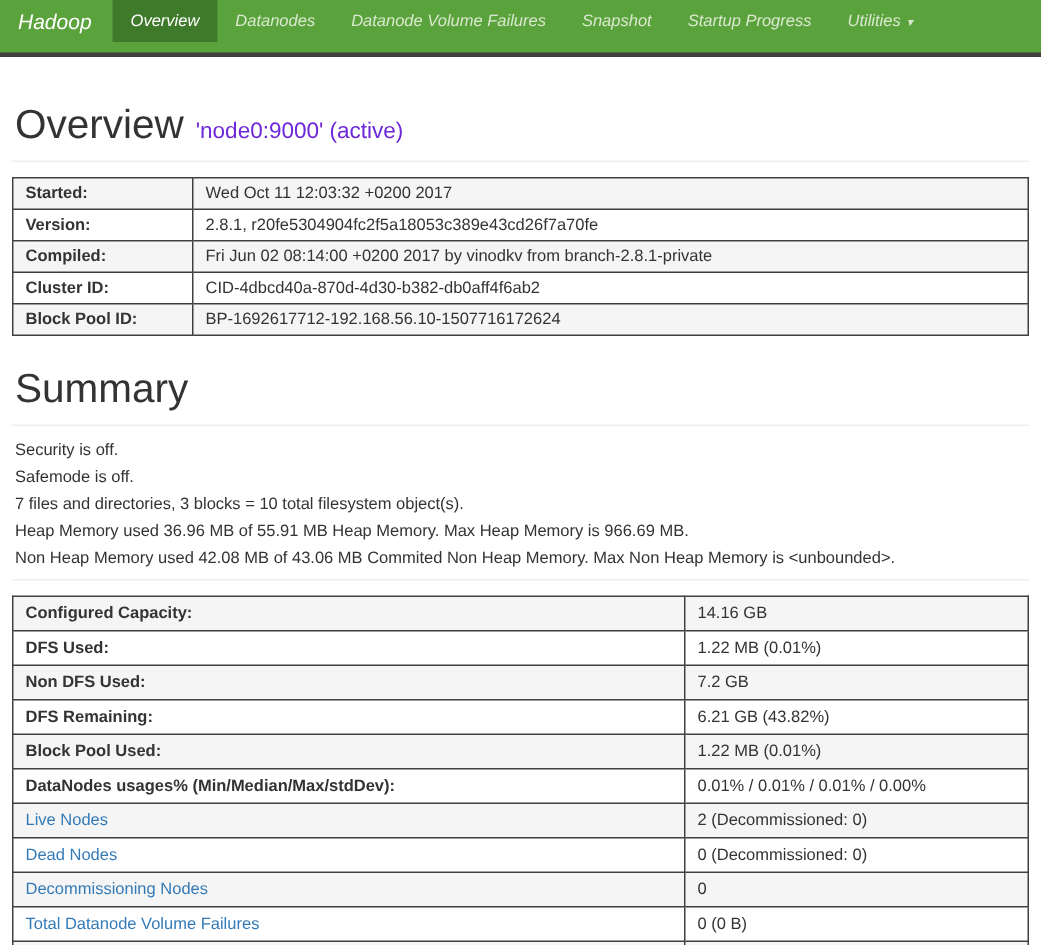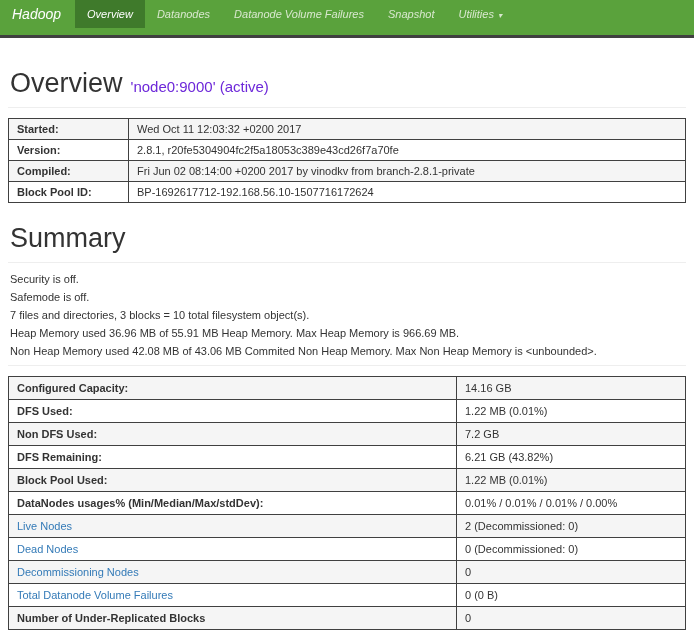--- a/index.html
+++ b/index.html
@@ -43,20 +43,21 @@
 </head>
 <body>
 
 <div class="navbar">
   <div class="nav-row">
     <a class="brand">Hadoop</a>
     <a class="nav-link active">Overview</a>
     <a class="nav-link">Datanodes</a>
     <a class="nav-link">Datanode Volume Failures</a>
     <a class="nav-link">Snapshot</a>
+    <a class="nav-link">Startup Progress</a>
     <a class="nav-link"><span>Utilities</span><span class="caret">▾</span></a>
   </div>
 </div>
 
 <div class="container">
 
   <h1><span>Overview</span><span class="subtitle">'node0:9000' (active)</span></h1>
   <hr>
 
   <table class="t1">
@@ -65,20 +66,24 @@
         <th>Started:</th>
         <td>Wed Oct 11 12:03:32 +0200 2017</td>
       </tr>
       <tr>
         <th>Version:</th>
         <td>2.8.1, r20fe5304904fc2f5a18053c389e43cd26f7a70fe</td>
       </tr>
       <tr>
         <th>Compiled:</th>
         <td>Fri Jun 02 08:14:00 +0200 2017 by vinodkv from branch-2.8.1-private</td>
+      </tr>
+      <tr>
+        <th>Cluster ID:</th>
+        <td>CID-4dbcd40a-870d-4d30-b382-db0aff4f6ab2</td>
       </tr>
       <tr>
         <th>Block Pool ID:</th>
         <td>BP-1692617712-192.168.56.10-1507716172624</td>
       </tr>
     </tbody>
   </table>
 
   <h1 class="summary-title">Summary</h1>
   <hr>

